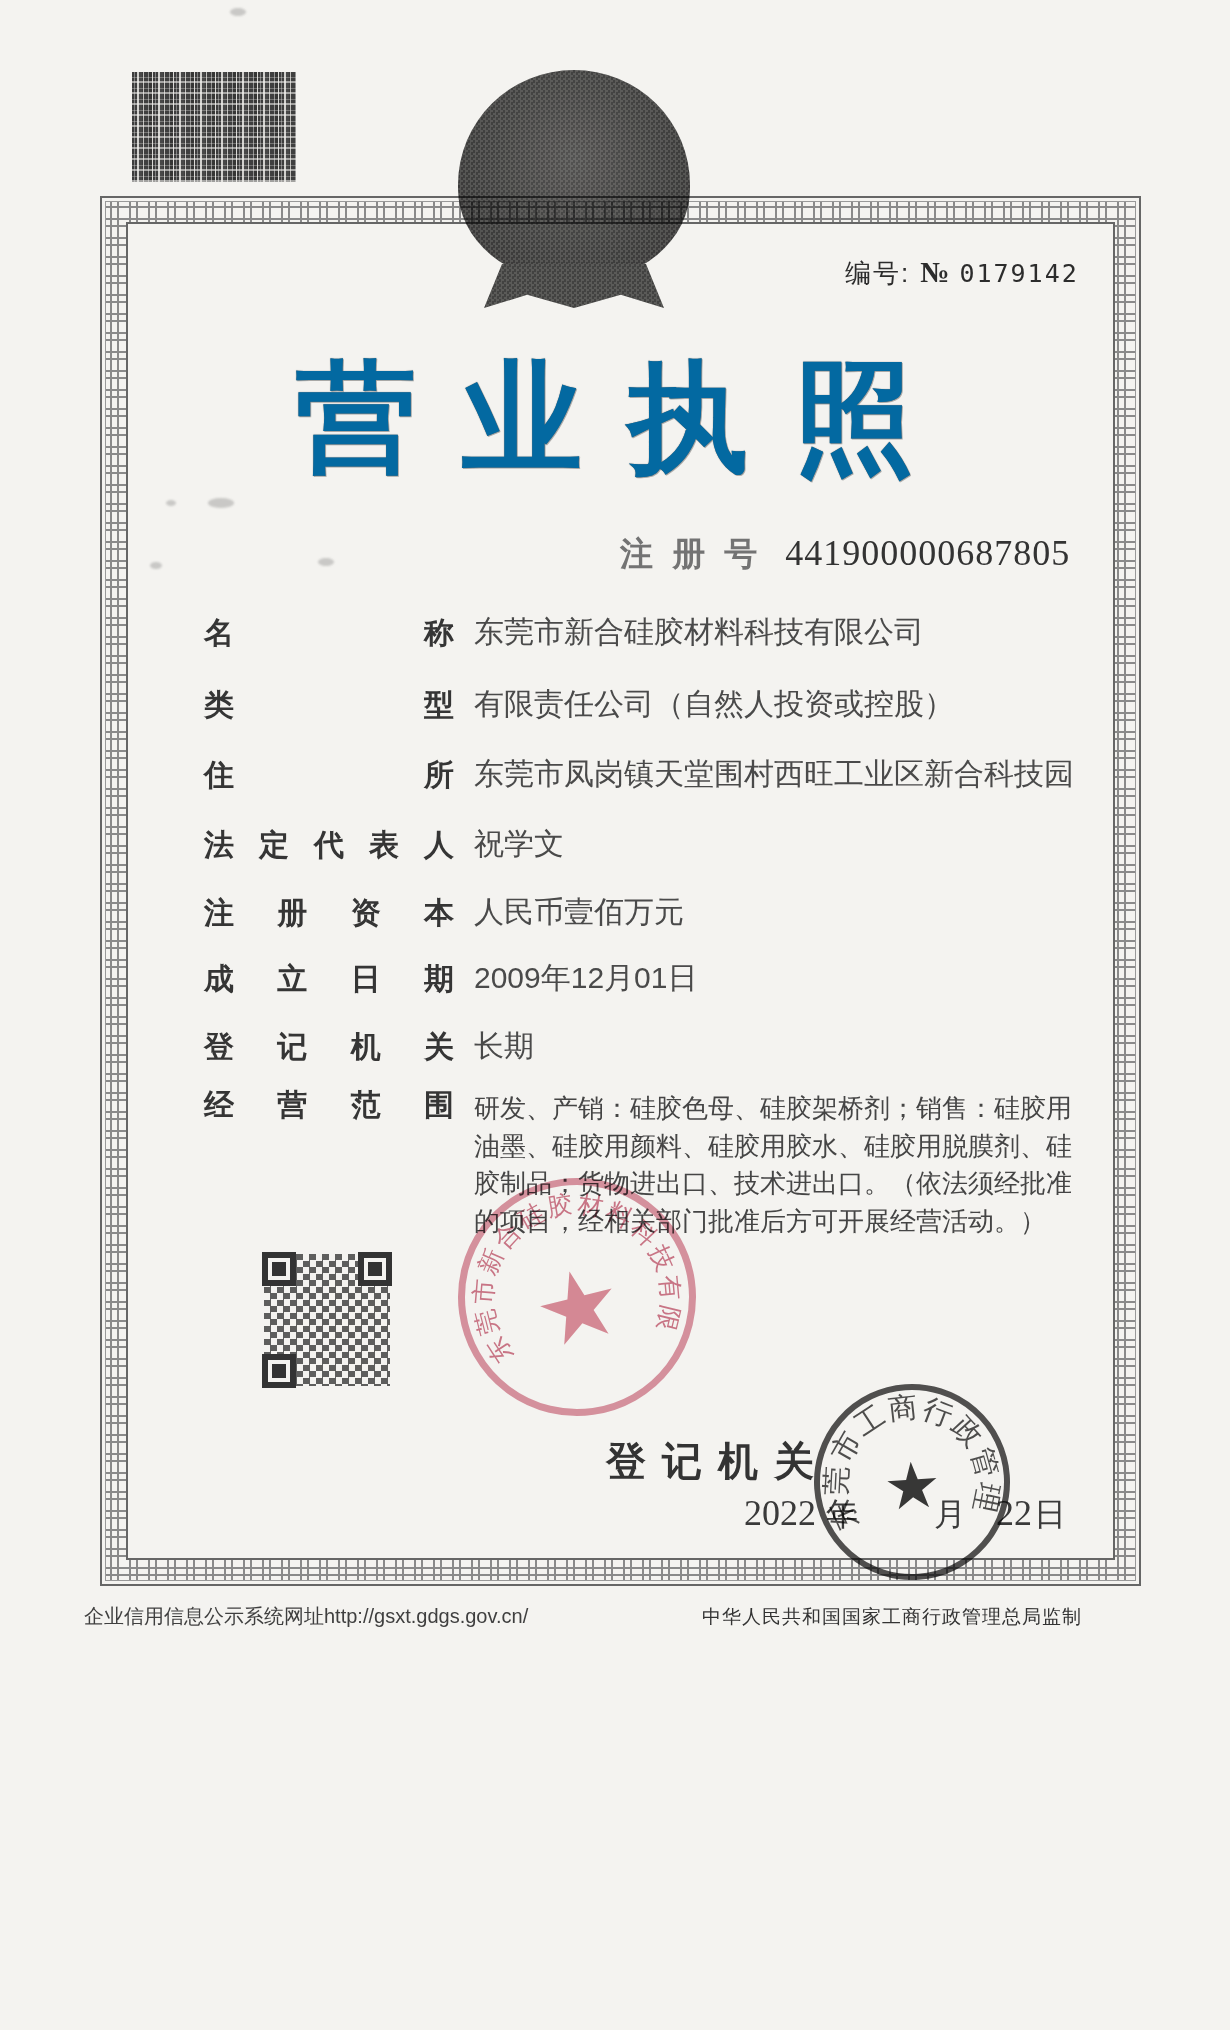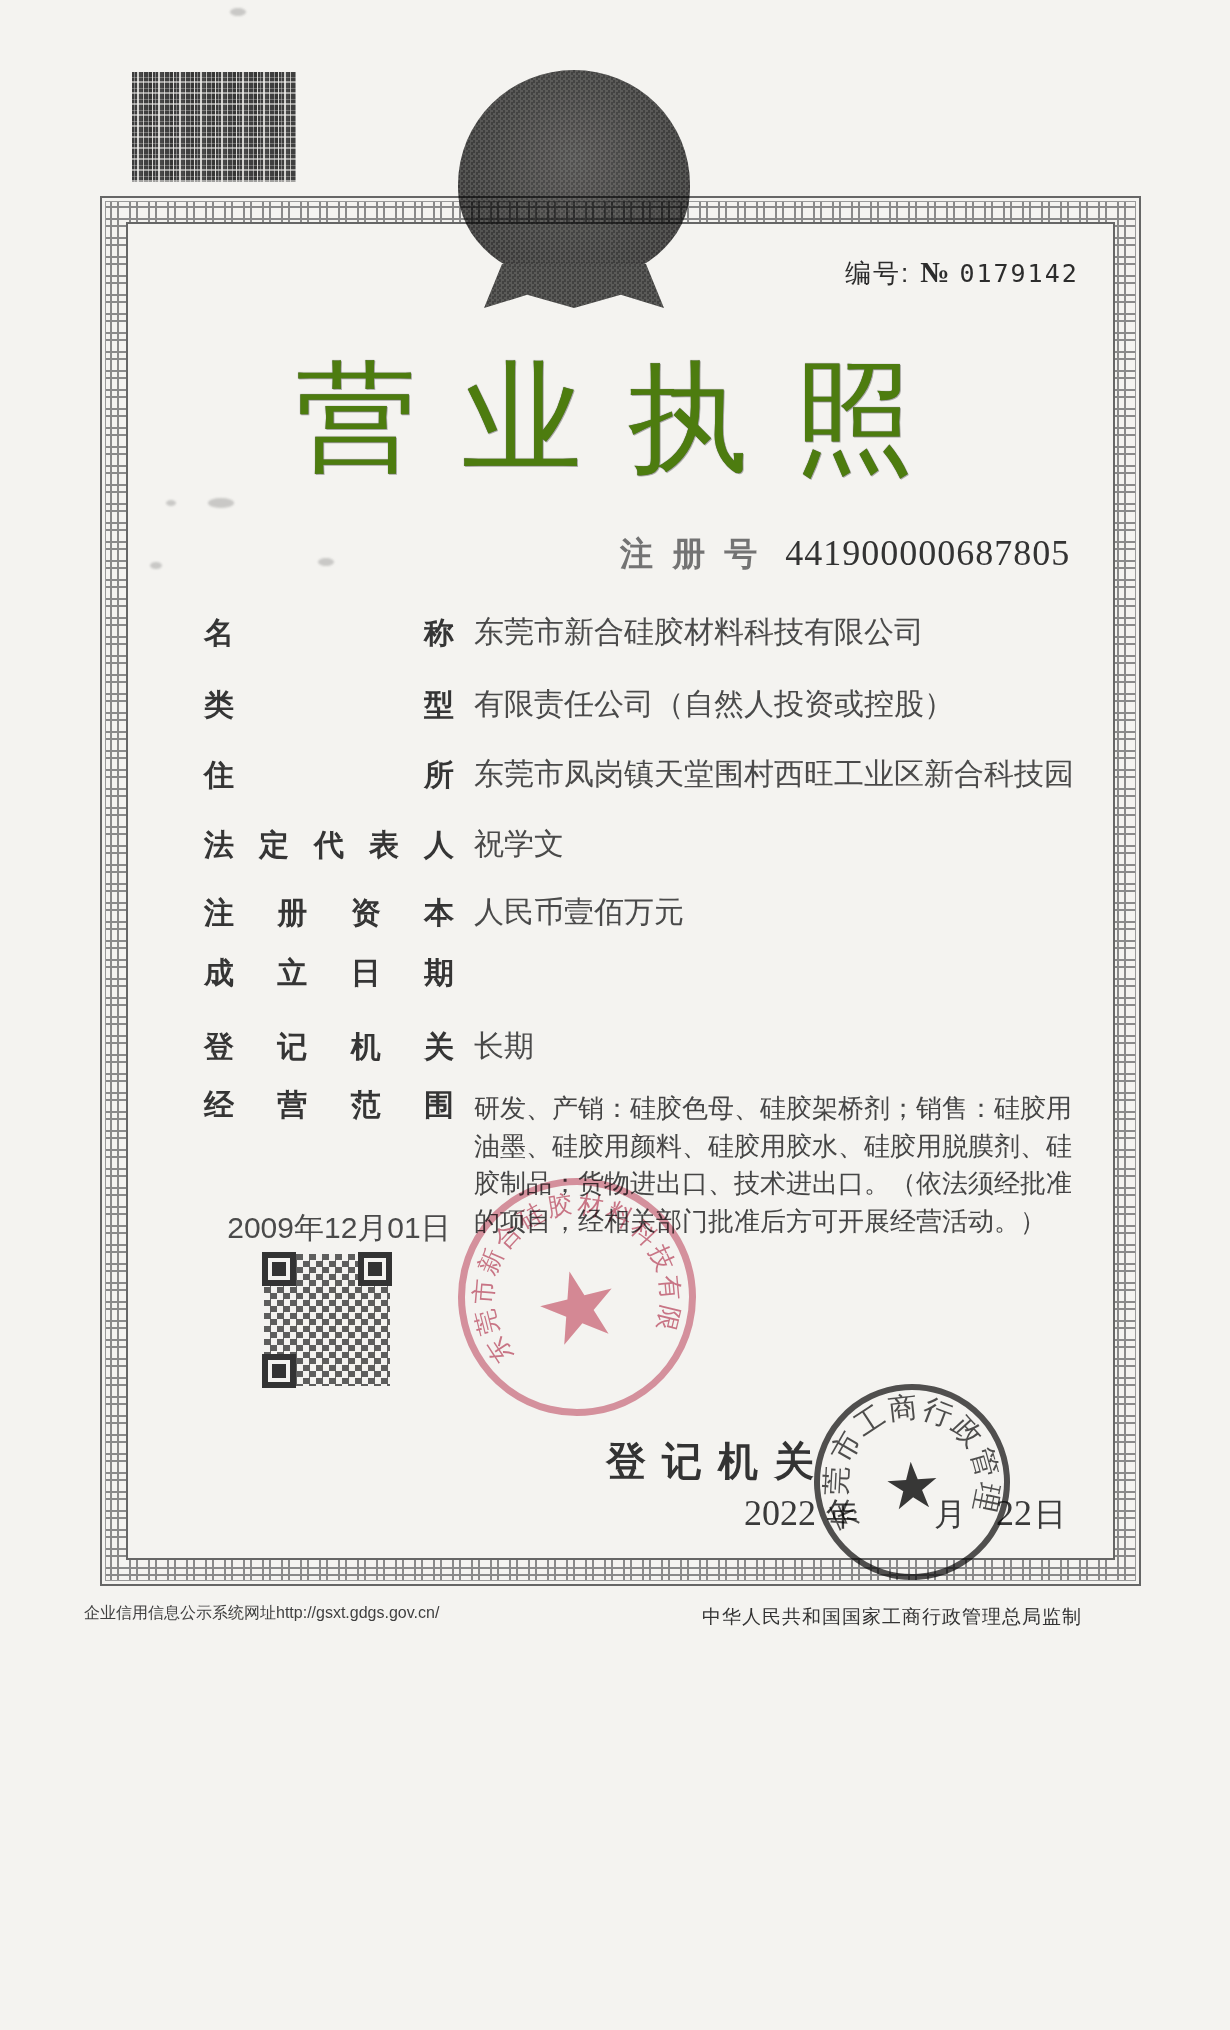--- a/index.html
+++ b/index.html
@@ -56,22 +56,22 @@
 
   
   .serial{left:845px;top:256px;z-index:4;display:flex;align-items:baseline;gap:10px;color:#2c2c2c;}
   .serial .lab{font-size:26px;letter-spacing:2px;}
   .serial .numero{font-family:"Liberation Serif",serif;font-weight:bold;font-size:29px;}
   .serial .digits{font-family:"DejaVu Sans Mono",monospace;font-size:25px;letter-spacing:2px;}
 
   
   .title{
     left:296px;top:338px;z-index:4;
-    font-size:120px;font-weight:400;letter-spacing:46px;
-    color:#4d7c0f;white-space:nowrap;
+    font-size:120px;font-weight:700;letter-spacing:46px;
+    color:#0369a1;white-space:nowrap;
     text-shadow:0 0 1px #555, 1px 1px 0 rgba(80,80,80,.4);
   }
 
   
   .regno{left:620px;top:532px;z-index:4;display:flex;align-items:baseline;gap:28px;}
   .regno .lab{font-size:33px;font-weight:600;color:#737373;word-spacing:10px;white-space:nowrap;}
   .regno .val{font-family:"Liberation Serif",serif;font-size:36px;color:#333;letter-spacing:1px;}
 
   
   .row{position:absolute;left:204px;display:flex;align-items:center;z-index:4;}
@@ -117,21 +117,21 @@
   
   .seal-black{left:814px;top:1384px;width:196px;height:196px;z-index:6;mix-blend-mode:multiply;opacity:.9;transform:rotate(-4deg);}
   .seal-black .ring{position:absolute;inset:0;border:6px solid rgba(38,38,38,.88);border-radius:50%;}
   .seal-black svg{position:absolute;inset:0;overflow:visible;}
   .seal-black .star{
     position:absolute;left:50%;top:52%;transform:translate(-50%,-50%);
     font-size:64px;color:#232323;line-height:1;
   }
 
   
-  .footer-left{left:84px;top:1603px;font-size:16px;color:#3f3f3f;z-index:4;}
+  .footer-left{left:84px;top:1603px;font-size:20px;color:#3f3f3f;z-index:4;}
   .footer-right{left:702px;top:1604px;font-size:19px;color:#333;letter-spacing:1px;z-index:4;}
 
   
   .noise{background:rgba(90,90,90,.28);border-radius:50%;filter:blur(1px);z-index:2;}
   .n1{left:230px;top:8px;width:16px;height:8px;}
   .n2{left:208px;top:498px;width:26px;height:10px;}
   .n3{left:150px;top:562px;width:12px;height:7px;}
   .n4{left:318px;top:558px;width:16px;height:8px;}
   .n5{left:166px;top:500px;width:10px;height:6px;}
 </style>
@@ -176,21 +176,21 @@
   <div class="val">东莞市凤岗镇天堂围村西旺工业区新合科技园</div>
 </div>
 <div class="abs row" style="top:824px;">
   <div class="lab">法定代表人</div>
   <div class="val">祝学文</div>
 </div>
 <div class="abs row" style="top:892px;font-family:Liberation Serif, serif;">
   <div class="lab">注册资本</div>
   <div class="val">人民币壹佰万元</div>
 </div>
-<div class="abs row" style="top:958px;flex-direction:column;">
+<div class="abs row" style="top:958px;">
   <div class="lab">成立日期</div>
   <div class="val">2009年12月01日</div>
 </div>
 <div class="abs row" style="top:1026px;">
   <div class="lab">登记机关</div>
   <div class="val">长期</div>
 </div>
 <div class="abs row scope" style="top:1090px;">
   <div class="lab">经营范围</div>
   <div class="val">研发、产销：硅胶色母、硅胶架桥剂；销售：硅胶用油墨、硅胶用颜料、硅胶用胶水、硅胶用脱膜剂、硅胶制品；货物进出口、技术进出口。（依法须经批准的项目，经相关部门批准后方可开展经营活动。）</div>

